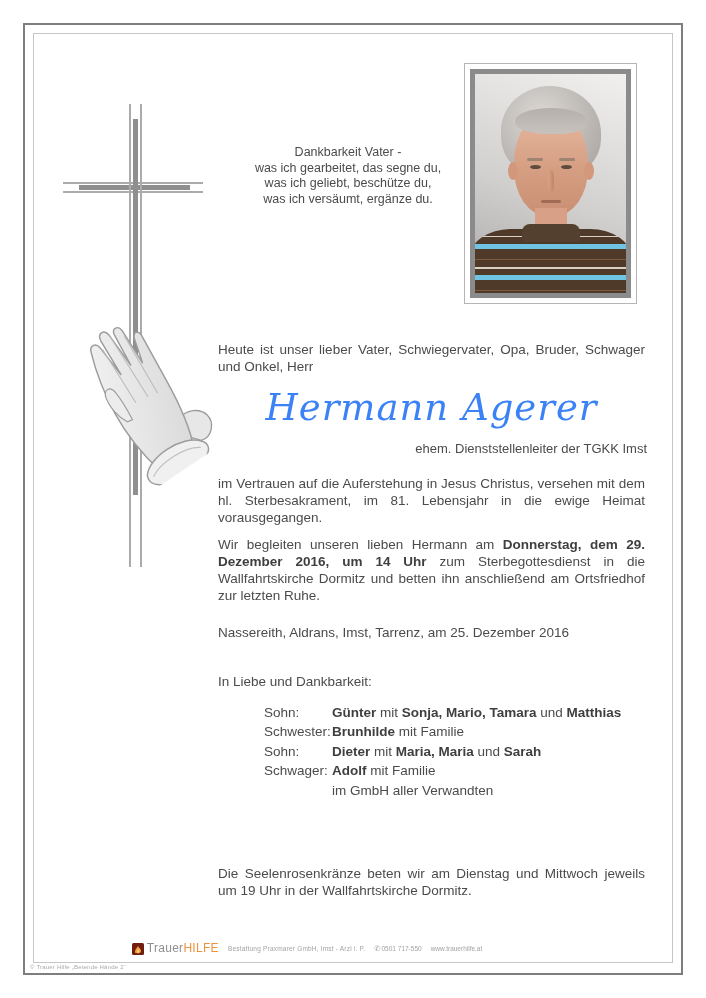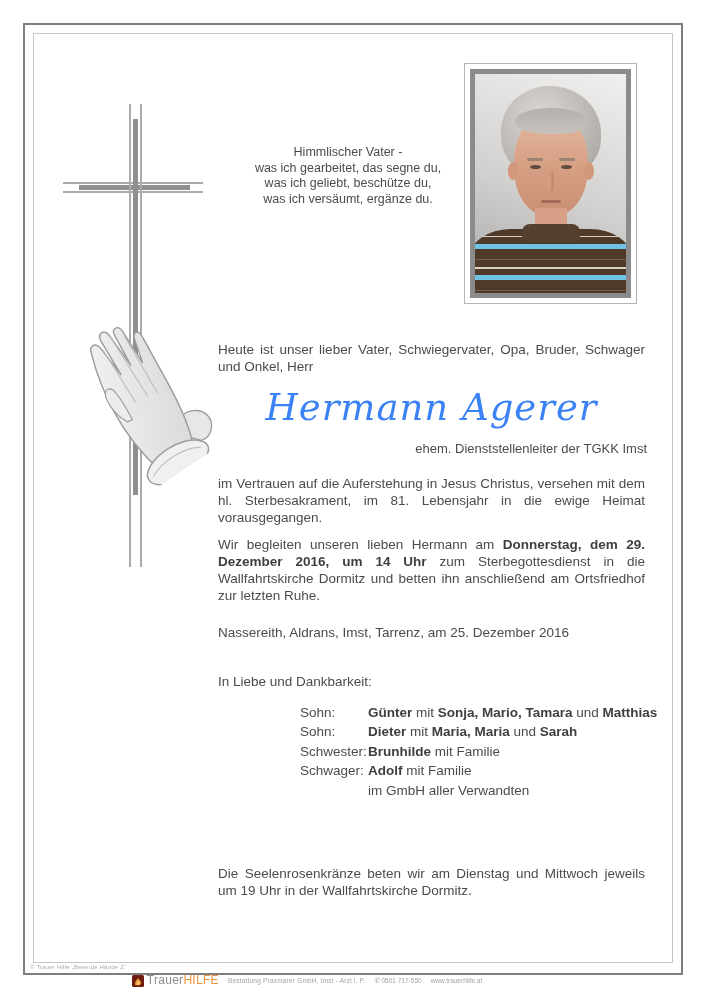--- a/index.html
+++ b/index.html
@@ -64,26 +64,26 @@
               font-size:13px; color:#4b4b4b; }
   .passing  { top:475px; }
   .funeral  { top:536px; }
   .dateline { top:624px; }
   .gratitude{ top:673px; }
   .rosary   { top:865px; }
   .bold { font-weight:bold; color:#3f3f3f; }
 
   
   .family { position:absolute; left:264px; top:703px; font-size:13.5px; color:#4b4b4b; }
-  .fam-row { line-height:19.4px; white-space:nowrap;margin-left:36px; }
+  .fam-row { line-height:19.4px; white-space:nowrap; }
   .fam-label { display:inline-block; width:68px; }
 
   
   .footer { position:absolute; left:0; top:941px; width:614px; display:flex;
-            justify-content:center; align-items:center;margin-top:32px; }
+            justify-content:center; align-items:center; }
   .logo-icon { width:12px; height:12px; margin-right:3px; position:relative; top:1px; }
   .logo-word1 { font-size:12px; color:#8f8f8f; letter-spacing:0.3px; }
   .logo-word2 { font-size:12px; color:#f0923c; letter-spacing:0.3px; }
   .footer-info { font-size:6.5px; color:#a3a3a3; margin-left:9px; letter-spacing:0.2px; }
   .footer-phone { font-size:6.5px; color:#a3a3a3; margin-left:9px; }
   .footer-web { font-size:6.5px; color:#a3a3a3; margin-left:9px; }
   .phone-glyph { font-size:7.5px; color:#a3a3a3; margin-right:1px; }
 
   .copyright { position:absolute; left:30px; top:964px; font-size:6px; color:#aaaaaa; letter-spacing:0.2px; }
 </style>
@@ -134,43 +134,43 @@
     <div class="eye-l"></div>
     <div class="eye-r"></div>
     <div class="nose"></div>
     <div class="mouth"></div>
     <div class="neck"></div>
     <div class="shirt"></div>
     <div class="collar"></div>
   </div>
 
   <div class="poem">
-    <div>Himmlischer Vater -</div>
+    <div>Dankbarkeit Vater -</div>
     <div>was ich gearbeitet, das segne du,</div>
     <div>was ich geliebt, beschütze du,</div>
     <div>was ich versäumt, ergänze du.</div>
   </div>
 
   <div class="par just intro">Heute ist unser lieber Vater, Schwiegervater, Opa, Bruder, Schwager und Onkel, Herr</div>
 
   <div class="name">Hermann Agerer</div>
   <div class="subtitle">ehem. Dienststellenleiter der TGKK Imst</div>
 
   <div class="par just passing">im Vertrauen auf die Auferstehung in Jesus Christus, versehen mit dem hl. Sterbesakrament, im 81. Lebensjahr in die ewige Heimat vorausgegangen.</div>
 
   <div class="par just funeral"><span>Wir begleiten unseren lieben Hermann am </span><span class="bold">Donnerstag, dem 29. Dezember 2016, um 14 Uhr</span><span> zum Sterbegottesdienst in die Wallfahrtskirche Dormitz und betten ihn anschließend am Ortsfriedhof zur letzten Ruhe.</span></div>
 
   <div class="par dateline">Nassereith, Aldrans, Imst, Tarrenz, am 25. Dezember 2016</div>
 
   <div class="par gratitude">In Liebe und Dankbarkeit:</div>
 
   <div class="family">
       <div class="fam-row"><span class="fam-label">Sohn:</span><span class="bold">Günter</span><span> mit </span><span class="bold">Sonja, Mario, Tamara</span><span> und </span><span class="bold">Matthias</span></div>
+      <div class="fam-row"><span class="fam-label">Schwester:</span><span class="bold">Brunhilde</span><span> mit Familie</span></div>
       <div class="fam-row"><span class="fam-label">Sohn:</span><span class="bold">Dieter</span><span> mit </span><span class="bold">Maria, Maria</span><span> und </span><span class="bold">Sarah</span></div>
-      <div class="fam-row"><span class="fam-label">Schwester:</span><span class="bold">Brunhilde</span><span> mit Familie</span></div>
       <div class="fam-row"><span class="fam-label">Schwager:</span><span class="bold">Adolf</span><span> mit Familie</span></div>
       <div class="fam-row"><span class="fam-label"></span><span>im GmbH aller Verwandten</span></div>
     </div>
 
   <div class="par just rosary">Die Seelenrosenkränze beten wir am Dienstag und Mittwoch jeweils um 19 Uhr in der Wallfahrtskirche Dormitz.</div>
 
   <div class="footer">
     <svg class="logo-icon" viewBox="0 0 12 12">
       <rect x="0" y="0" width="12" height="12" rx="1.5" fill="#6e1d10"></rect>
       <path d="M3,9 C3,6 5,5.2 6,3 C6.6,5 9,5.6 9,8 C9,9.6 7.6,10.4 6,10.4 C4.4,10.4 3,10.2 3,9 Z" fill="#f6a13c"></path>

